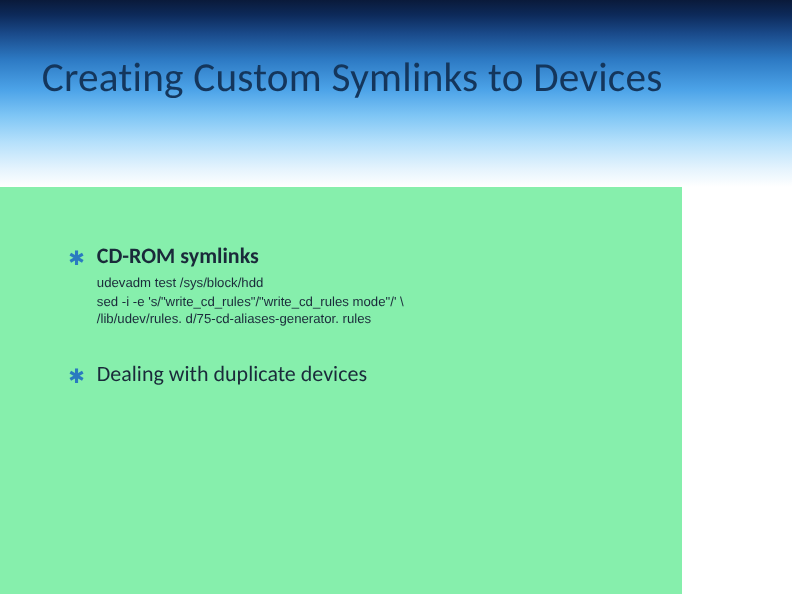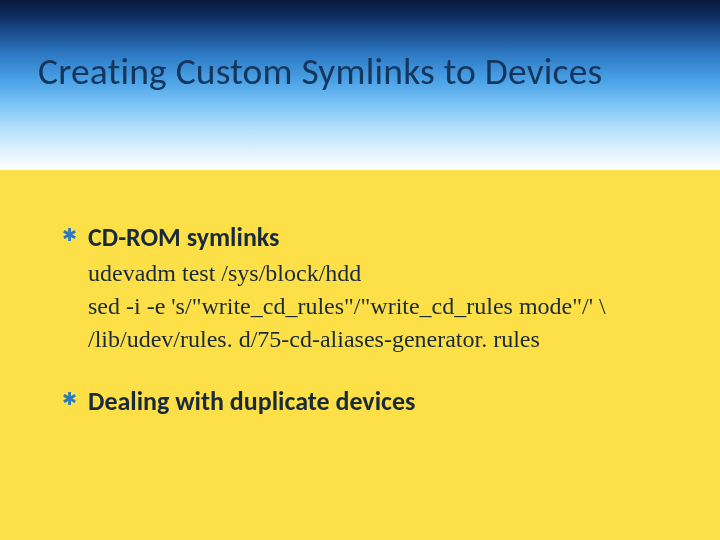--- a/index.html
+++ b/index.html
@@ -5,24 +5,24 @@
   html, body {
     margin: 0;
     padding: 0;
     width: 720px;
     height: 540px;
     overflow: hidden;
     font-family: Calibri, "Segoe UI", Arial, sans-serif;
     background: #ffffff;
   }
   .slide {
-    width: 720px;
+    width: 620px;
     height: 540px;
     position: relative;
-    background: #fde047;
+    background: #86efac;
   }
   .header-band {
     position: absolute;
     top: 0;
     left: 0;
     width: 720px;
     height: 170px;
     background: linear-gradient(180deg,
       #0a1a3a 0%,
       #0d2a5a 8%,
@@ -57,32 +57,32 @@
   }
   .star {
     position: absolute;
     left: -26px;
     top: 6px;
     color: #2a7ac0;
     font-size: 18px;
     line-height: 18px;
   }
   .bullet-heading {
-    font-size: 26px;
+    font-size: 20px;
     font-weight: 600;
     color: #1a2a3a;
     margin: 0 0 2px 0;
     line-height: 1.35;
   }
   .bullet-heading.bold2 {
-    font-weight: 700;
+    font-weight: 400;
   }
   .code {
-    font-family: Liberation Serif, serif;
-    font-size: 24px;
+    font-family: Liberation Sans, sans-serif;
+    font-size: 12px;
     color: #1a2a3a;
     line-height: 1.38;
     white-space: pre-wrap;
     word-break: break-word;
     margin: 0;
   }
 </style>
 </head>
 <body>
 

